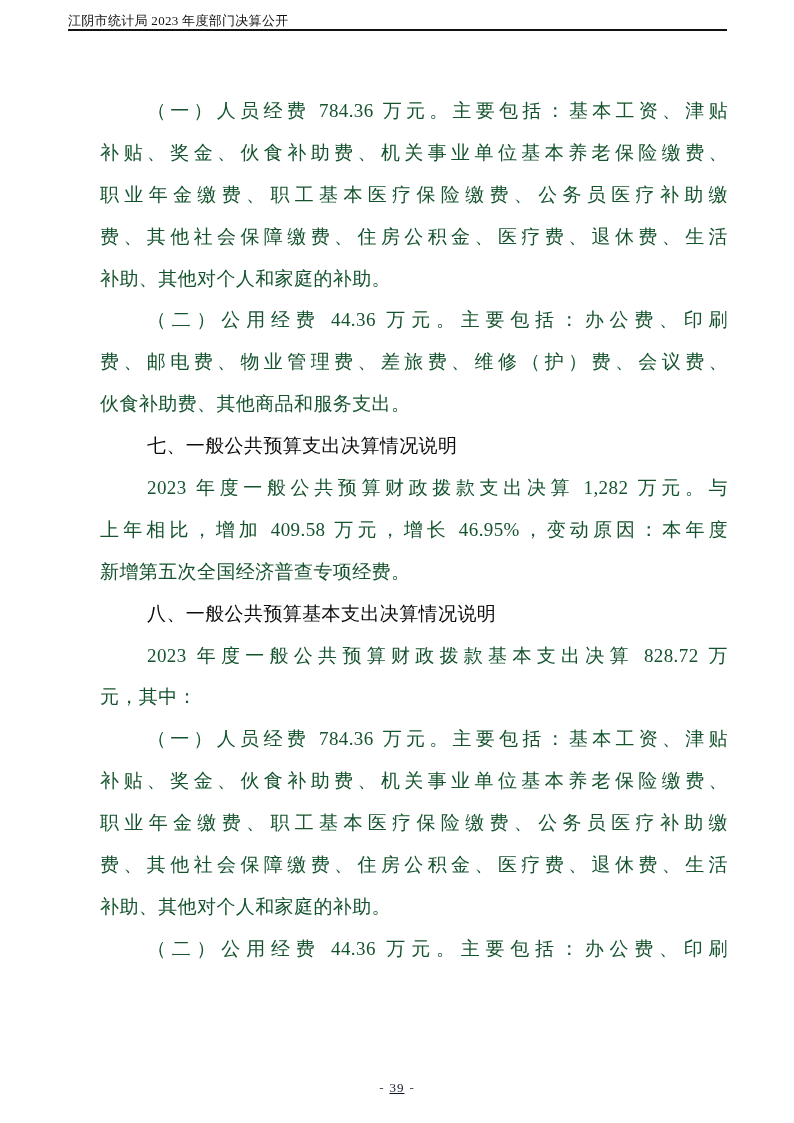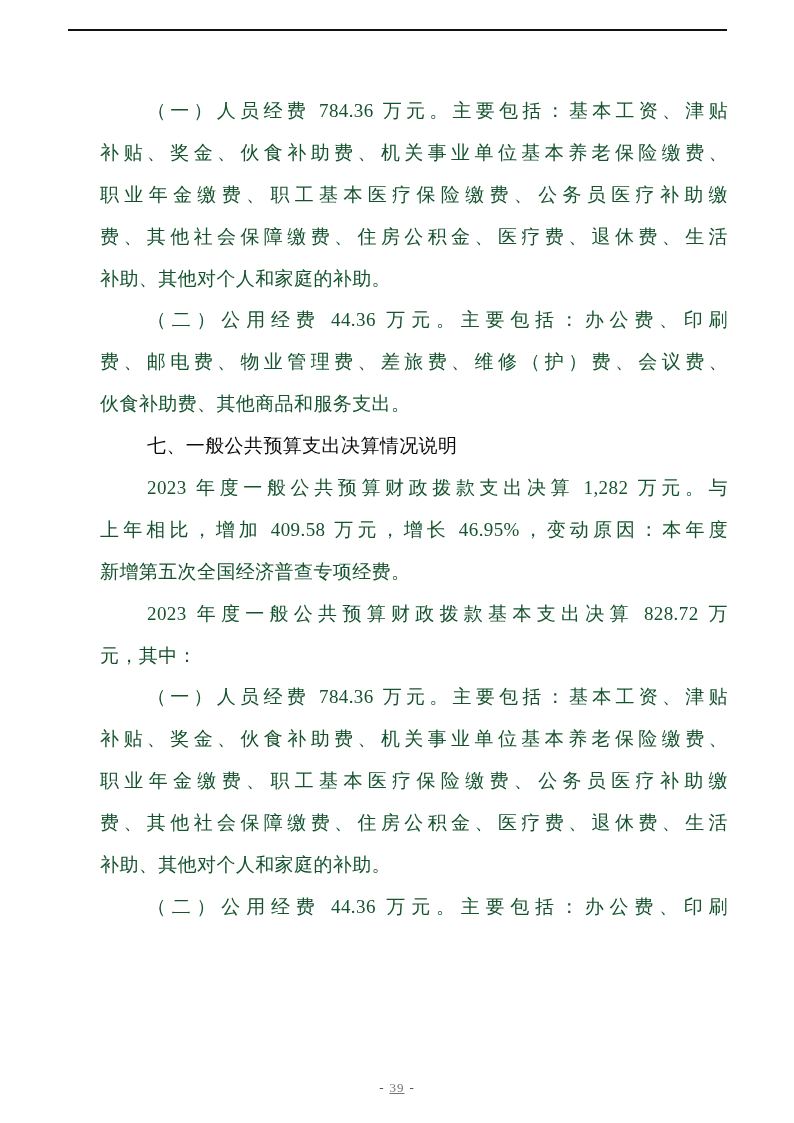--- a/index.html
+++ b/index.html
@@ -56,42 +56,46 @@
   
   .footer {
     position: absolute;
     left: 0; top: 1080px;
     width: 794px;
     text-align: center;
     font-size: 13px;
     letter-spacing: 1px;
   }
   .footer .dash { color: #4a4a4a; }
-  .footer .num { color: #737373; margin: 16px 5px; text-decoration: underline; }
+  .footer .num { color: #0f172a; margin: 16px 5px; text-decoration: underline; }
 </style>
 </head>
 <body>
 
 <div class="page">
 
+  <div class="header">
+    <span class="header-title">江阴市统计局 2023 年度部门决算公开</span>
+  </div>
   <div class="header-rule"></div>
 
   <div class="doc-body">
     <div class="line indent justify">（一）人员经费 784.36 万元。主要包括：基本工资、津贴</div>
     <div class="line justify">补贴、奖金、伙食补助费、机关事业单位基本养老保险缴费、</div>
     <div class="line justify">职业年金缴费、职工基本医疗保险缴费、公务员医疗补助缴</div>
     <div class="line justify">费、其他社会保障缴费、住房公积金、医疗费、退休费、生活</div>
     <div class="line">补助、其他对个人和家庭的补助。</div>
     <div class="line indent justify">（二）公用经费 44.36 万元。主要包括：办公费、印刷</div>
     <div class="line justify">费、邮电费、物业管理费、差旅费、维修（护）费、会议费、</div>
     <div class="line">伙食补助费、其他商品和服务支出。</div>
     <div class="line indent heading">七、一般公共预算支出决算情况说明</div>
     <div class="line indent justify">2023 年度一般公共预算财政拨款支出决算 1,282 万元。与</div>
     <div class="line justify">上年相比，增加 409.58 万元，增长 46.95%，变动原因：本年度</div>
     <div class="line">新增第五次全国经济普查专项经费。</div>
+    <div class="line indent heading">八、一般公共预算基本支出决算情况说明</div>
     <div class="line indent justify">2023 年度一般公共预算财政拨款基本支出决算 828.72 万</div>
     <div class="line">元，其中：</div>
     <div class="line indent justify">（一）人员经费 784.36 万元。主要包括：基本工资、津贴</div>
     <div class="line justify">补贴、奖金、伙食补助费、机关事业单位基本养老保险缴费、</div>
     <div class="line justify">职业年金缴费、职工基本医疗保险缴费、公务员医疗补助缴</div>
     <div class="line justify">费、其他社会保障缴费、住房公积金、医疗费、退休费、生活</div>
     <div class="line">补助、其他对个人和家庭的补助。</div>
     <div class="line indent justify">（二）公用经费 44.36 万元。主要包括：办公费、印刷</div>
   </div>
 

